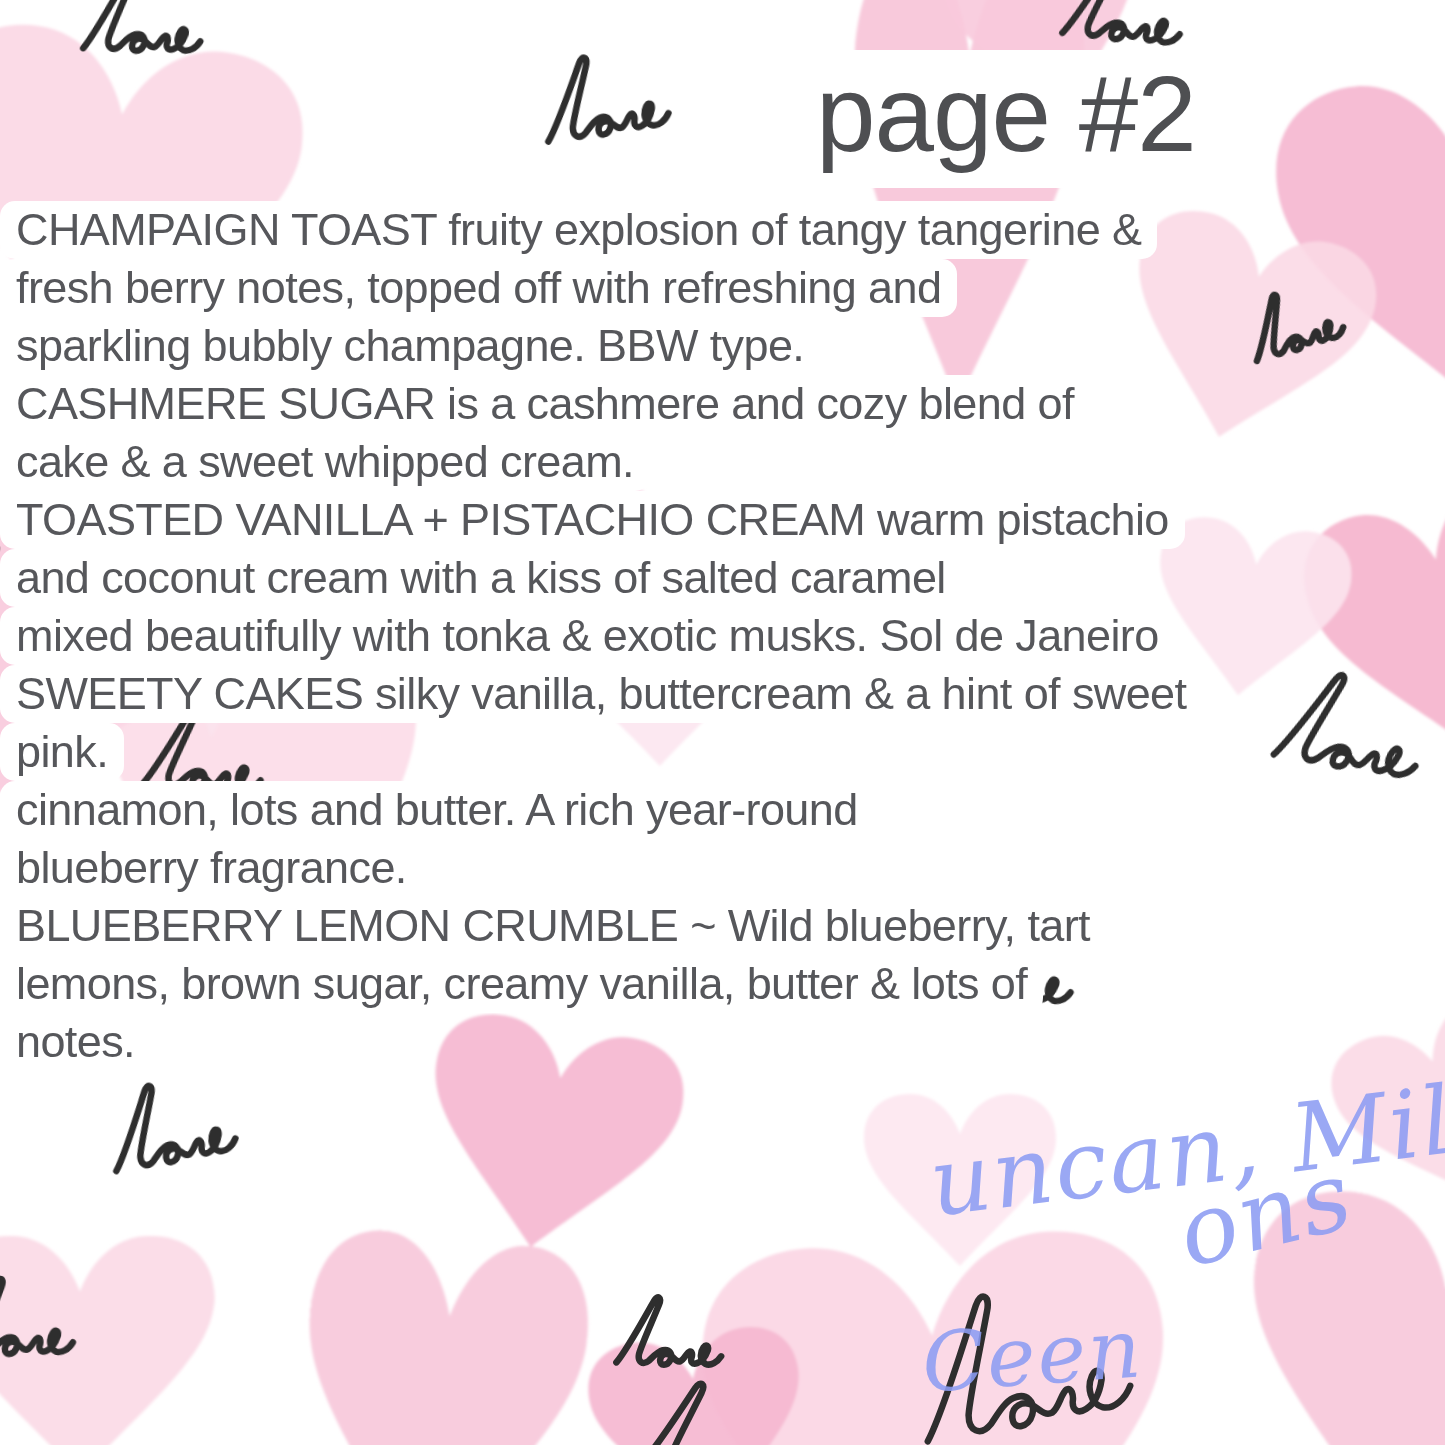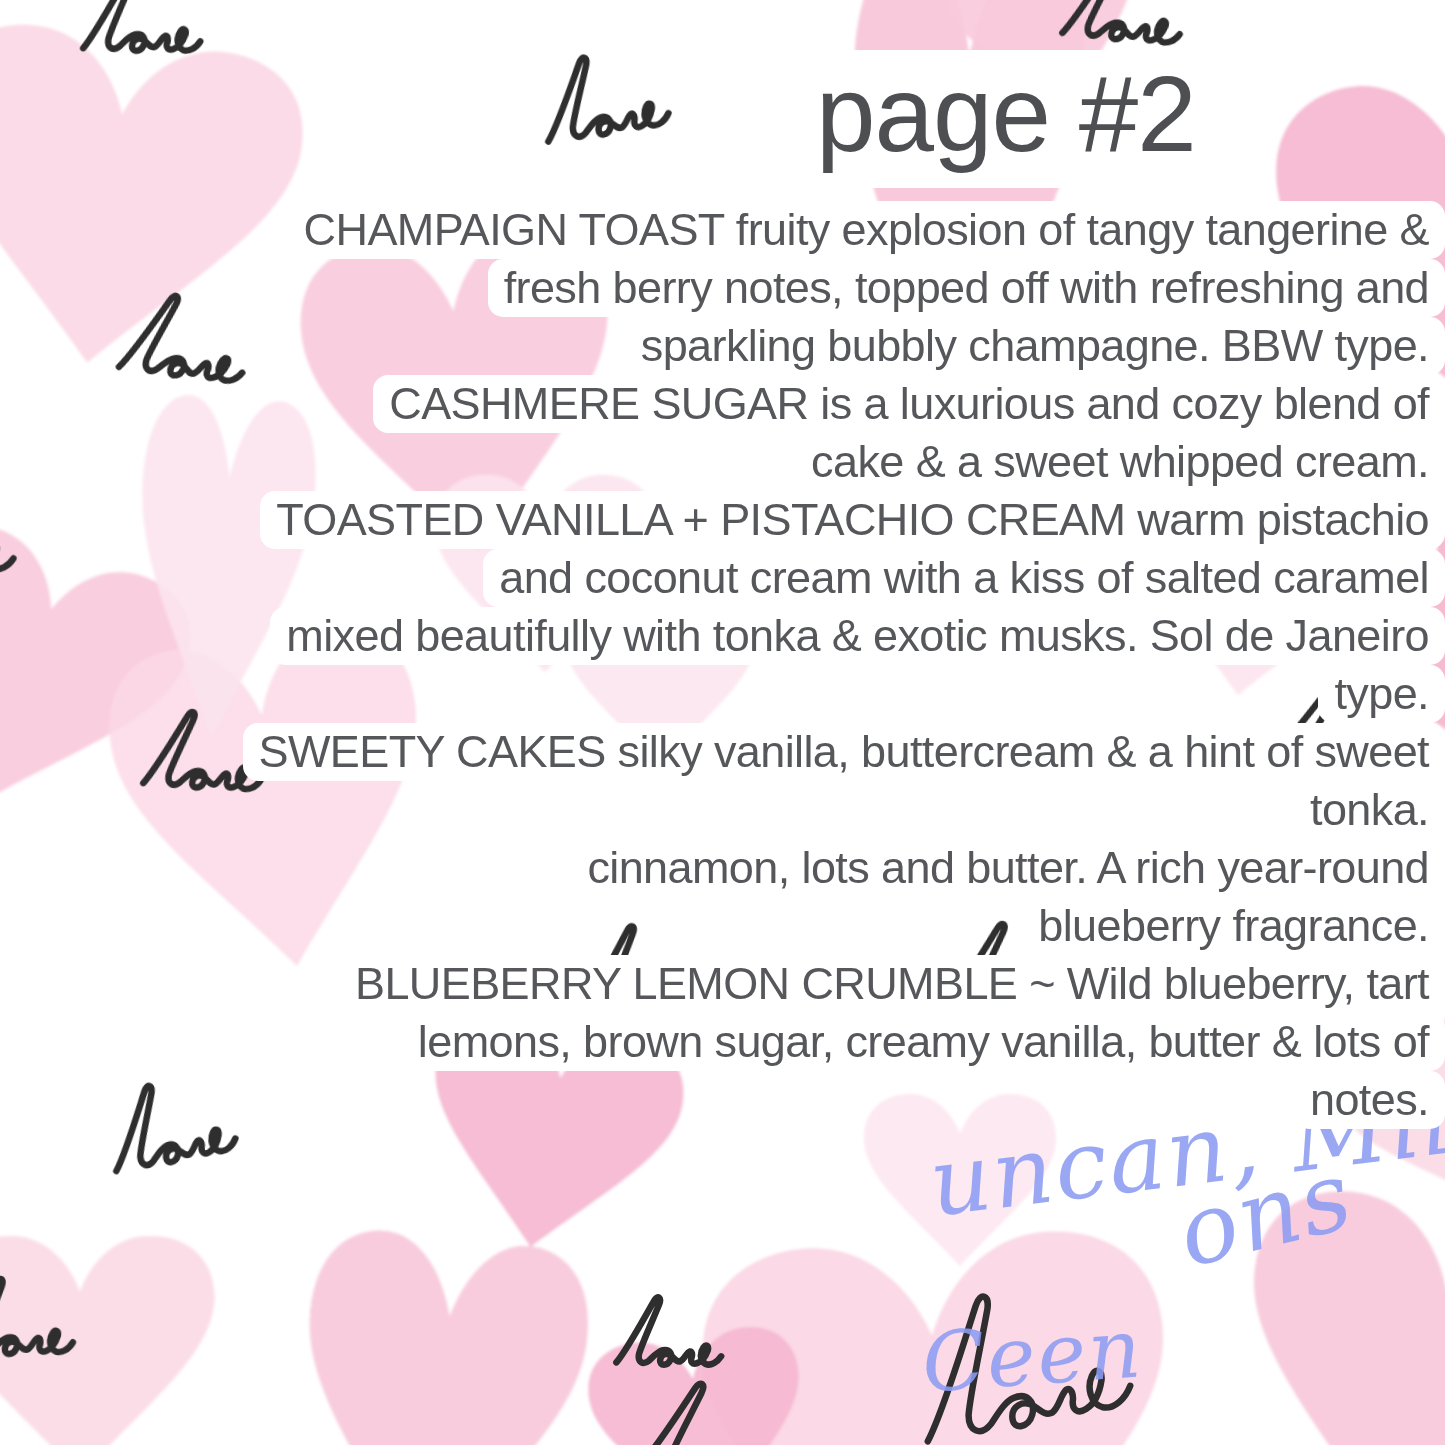--- a/index.html
+++ b/index.html
@@ -39,21 +39,21 @@
     color:var(--ttl,#4e4f52);
     letter-spacing:-1px;
     white-space:nowrap;
     text-align:right;
   }
   
   #lines{
     position:absolute;
     z-index:2;
     left:0;top:201px;width:1445px;
-    text-align:right;
+    text-align:left;
   }
   .line{height:58px;}
   .box{
     display:inline-block;
     background:var(--hl,#ffffff);
     border-radius:15px;
     padding:0 16px;
     height:58px;
     line-height:58px;
     font-size:45px;
@@ -209,28 +209,27 @@
   <div class="wm" id="wm-frag-bottom" style="color: rgb(140, 156, 243);">Ceen</div>
 
   <div id="title-box">
     <div id="title-text">page #2</div>
   </div>
 
   <div id="lines">
       <div class="line"><span class="box">CHAMPAIGN TOAST fruity explosion of tangy tangerine &amp;</span></div>
       <div class="line"><span class="box">fresh berry notes, topped off with refreshing and</span></div>
       <div class="line"><span class="box">sparkling bubbly champagne. BBW type.</span></div>
-      <div class="line"><span class="box">CASHMERE SUGAR is a luxurious and cozy blend of</span></div>
+      <div class="line"><span class="box">CASHMERE SUGAR is a cashmere and cozy blend of</span></div>
       <div class="line"><span class="box">cake &amp; a sweet whipped cream.</span></div>
       <div class="line"><span class="box">TOASTED VANILLA + PISTACHIO CREAM warm pistachio</span></div>
       <div class="line"><span class="box">and coconut cream with a kiss of salted caramel</span></div>
       <div class="line"><span class="box">mixed beautifully with tonka &amp; exotic musks. Sol de Janeiro</span></div>
-      <div class="line"><span class="box">type.</span></div>
       <div class="line"><span class="box">SWEETY CAKES silky vanilla, buttercream &amp; a hint of sweet</span></div>
-      <div class="line"><span class="box">tonka.</span></div>
+      <div class="line"><span class="box">pink.</span></div>
       <div class="line"><span class="box">cinnamon, lots and butter. A rich year-round</span></div>
       <div class="line"><span class="box">blueberry fragrance.</span></div>
       <div class="line"><span class="box">BLUEBERRY LEMON CRUMBLE ~ Wild blueberry, tart</span></div>
       <div class="line"><span class="box">lemons, brown sugar, creamy vanilla, butter &amp; lots of</span></div>
       <div class="line"><span class="box">notes.</span></div>
     </div>
 
 </div>
 
 </body></html>

